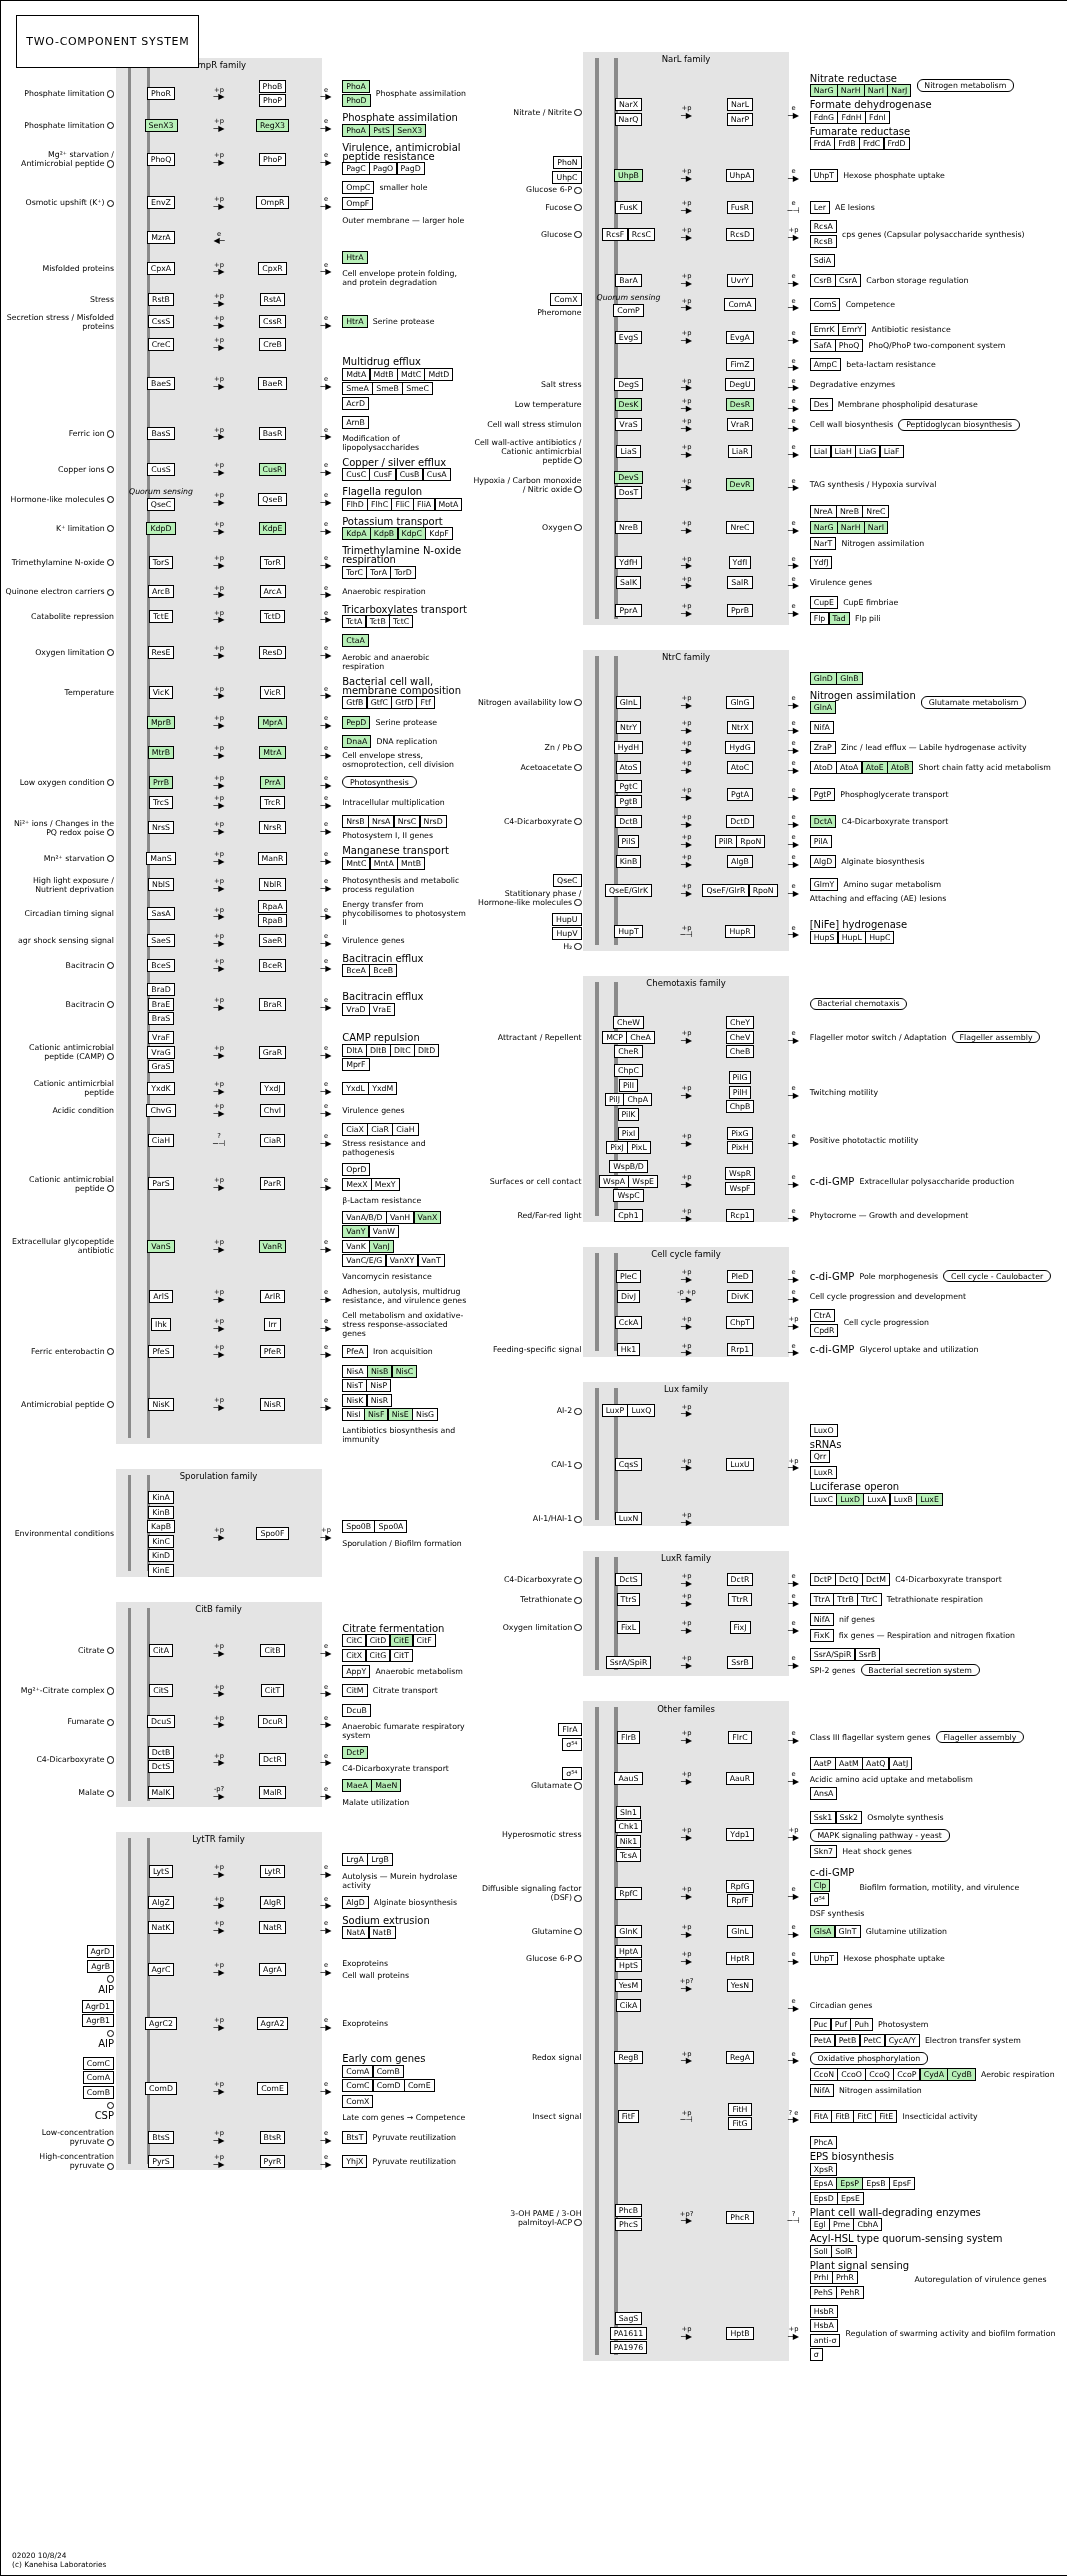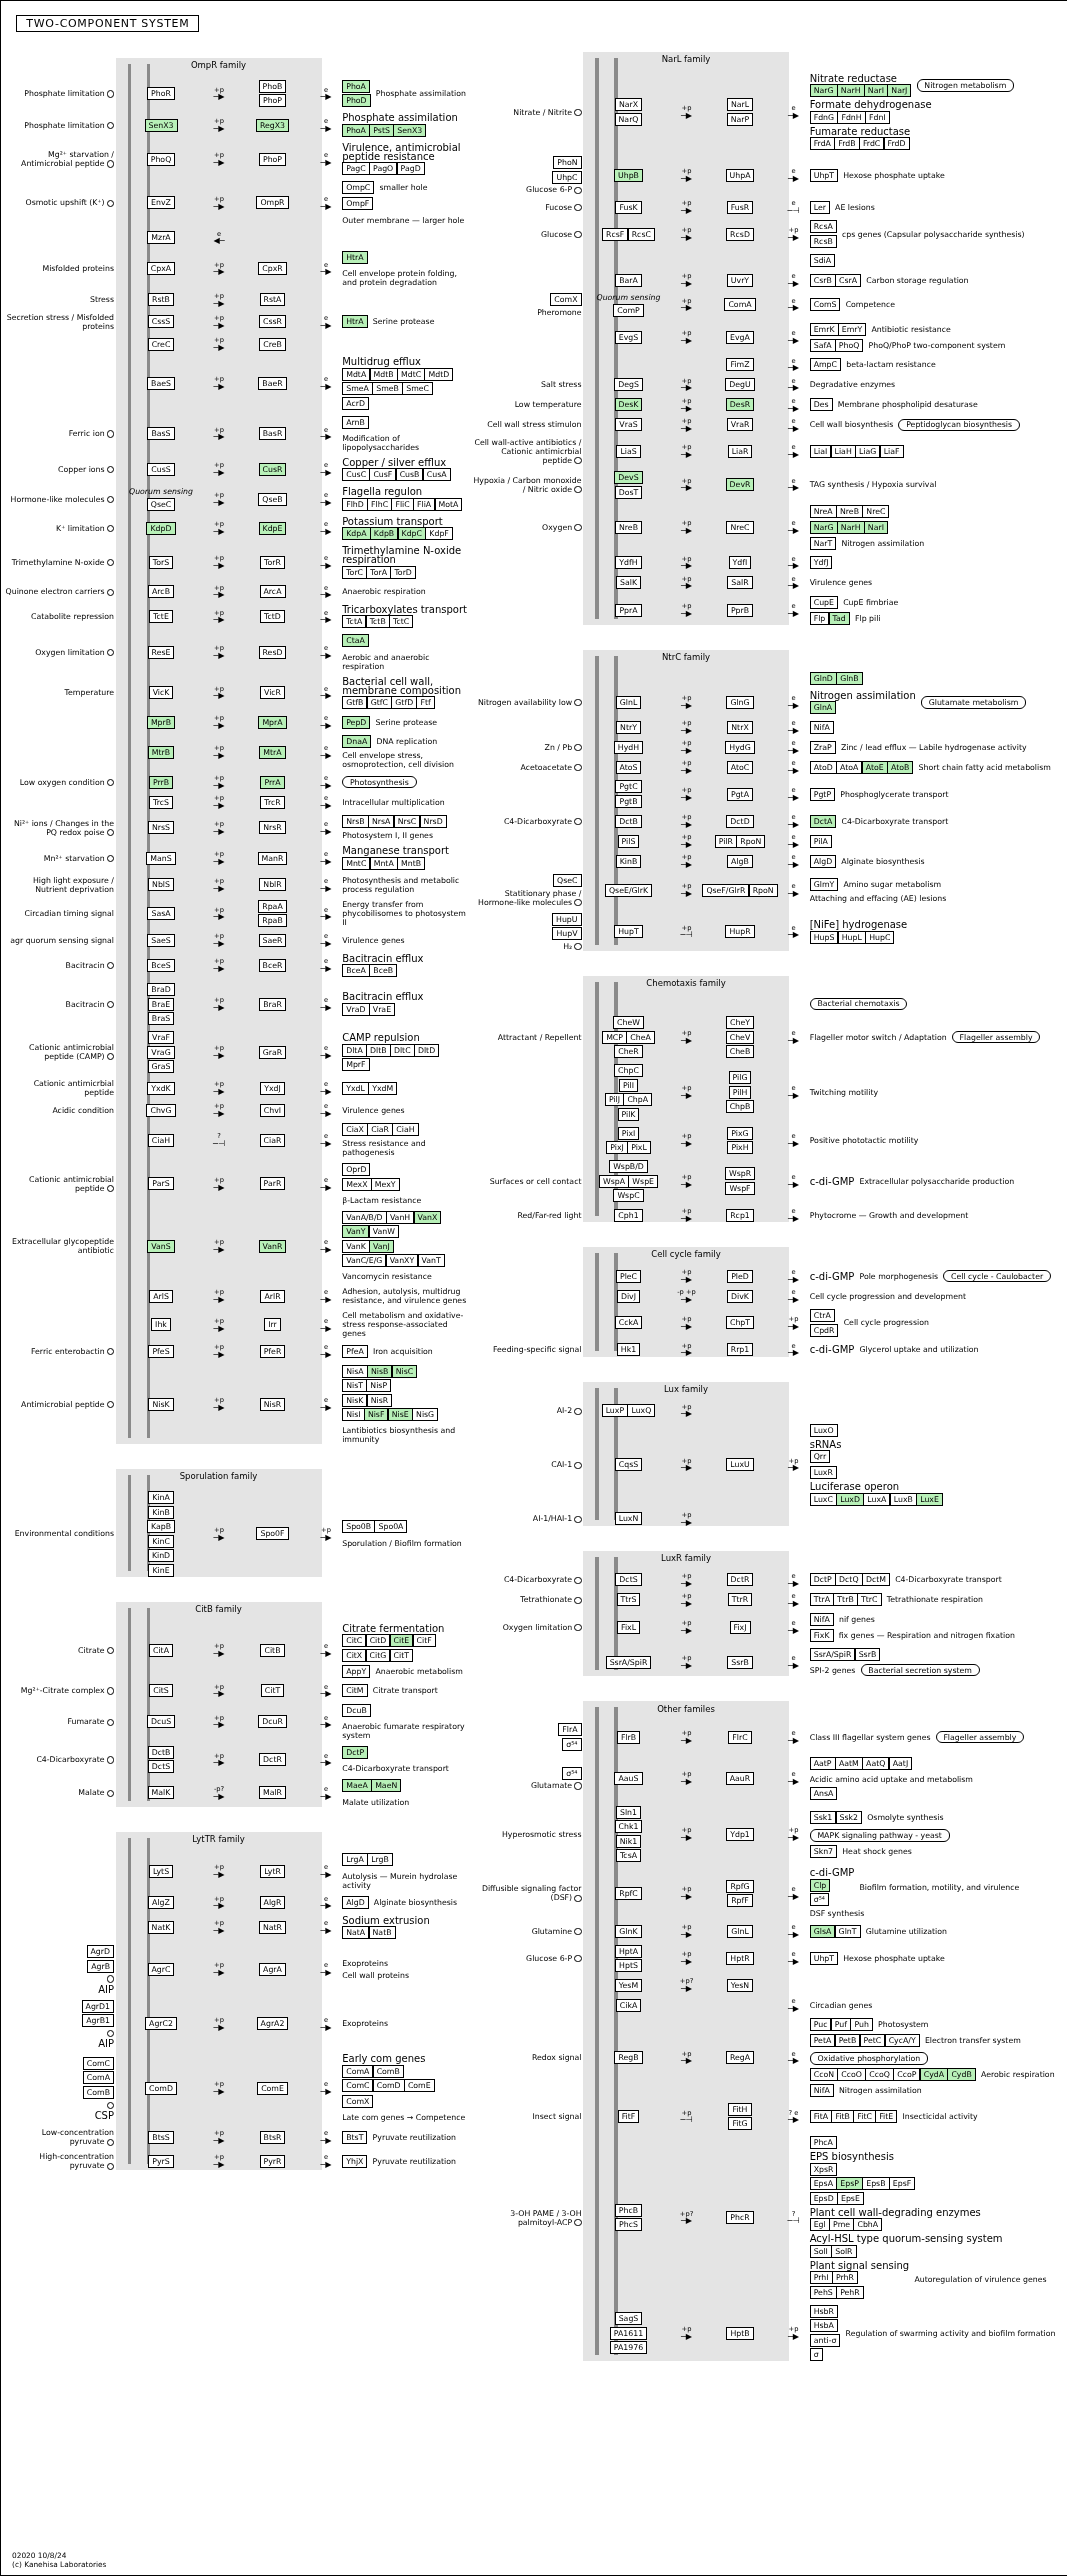--- a/index.html
+++ b/index.html
@@ -1,19 +1,19 @@
 <!DOCTYPE html>
 <html style="font-size:12px"><head>
 <meta charset="utf-8">
 <style>
   html,body{margin:0;padding:0;}
   body{width:1068px;height:2576px;position:relative;background:#fff;
        font-family:"DejaVu Sans","Liberation Sans",sans-serif;color:#000;overflow:hidden;}
   #frame{position:absolute;left:0;top:0;right:0;bottom:0;border:1.5px solid #000;pointer-events:none;}
-  .titlebox{position:absolute;left:16.3px;top:15px;border:1.5px solid #000;padding:1px 9px;
+  .titlebox{position:absolute;left:16.3px;top:15px;border:1.5px solid #000;padding:19px 9px;
             font-size:11px;letter-spacing:0.7px;background:#fff;z-index:5;}
   .col{position:absolute;}
   #colL{left:4.5px;top:58px;width:466px;}
   #colR{left:472px;top:52px;width:594px;}
   .family{position:relative;margin-bottom:25px;}
   .band{position:absolute;top:0;bottom:0;left:111px;width:206px;background:#e4e4e4;}
   .bar{position:absolute;top:6px;bottom:6px;width:3.7px;background:#8a8a8a;}
   .bar1{left:123px;}.bar2{left:142px;}
   .famtitle{position:relative;margin-left:111px;width:206px;text-align:center;
             font-size:8.5px;padding:2.2px 0 3.7px 0;z-index:2;}
@@ -770,21 +770,21 @@
         </div>
         <div class="conn"><span class="clab">e</span><span class="glyph">─▶</span></div>
         <div class="zD">
           <div class="grp">
             <span class="note">Energy transfer from phycobilisomes to photosystem II</span>
           </div>
         </div>
       </div>
       <div class="row">
         <div class="zA">
-          <div class="stimtext">agr quorum sensing signal</div>
+          <div class="stimtext">agr shock sensing signal</div>
         </div>
         <div class="zB">
           <div class="tline">
             <span class="box">SaeS</span>
           </div>
         </div>
         <div class="conn"><span class="clab">+p</span><span class="glyph">─▶</span></div>
         <div class="zC">
           <div class="tline">
             <span class="box">SaeR</span>

